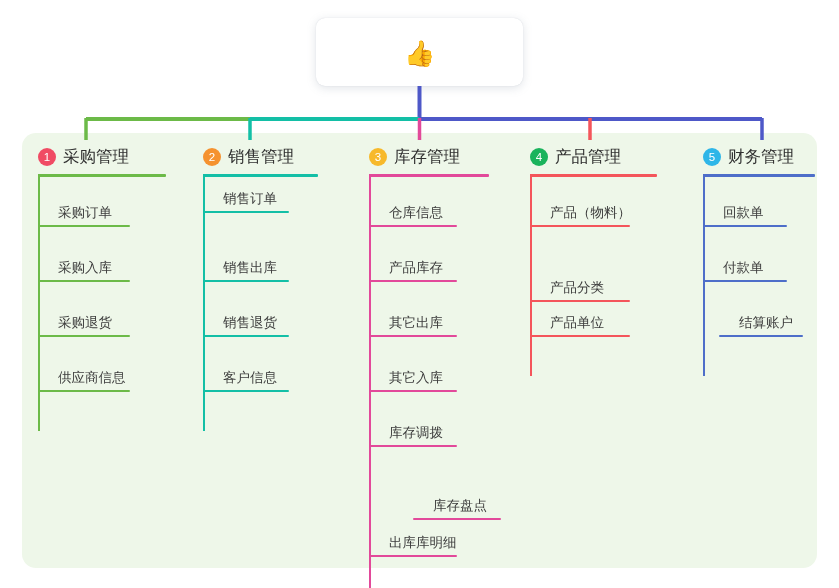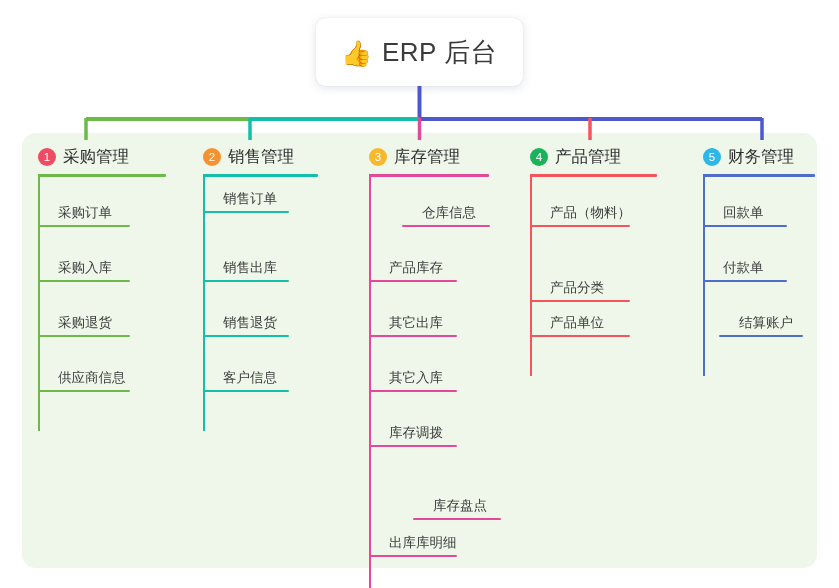--- a/index.html
+++ b/index.html
@@ -144,21 +144,20 @@
 </style>
 </head>
 <body>
 
 <div id="canvas">
 
   <div class="panel"></div>
 
   <div class="root-card">
     <span class="root-emoji">👍</span>
-    <span class="root-title">ERP 后台</span>
   </div>
 
   <svg id="connectors" viewBox="0 0 839 588">
       <line x1="419.5" y1="86" x2="419.5" y2="119" stroke="#4e58c8" stroke-width="4" stroke-linecap="butt"></line>
       <line x1="86" y1="119" x2="250" y2="119" stroke="#6cba48" stroke-width="4" stroke-linecap="butt"></line>
       <line x1="250" y1="119" x2="419.5" y2="119" stroke="#13bfa6" stroke-width="4" stroke-linecap="butt"></line>
       <line x1="419.5" y1="119" x2="762" y2="119" stroke="#4e58c8" stroke-width="4" stroke-linecap="butt"></line>
       <line x1="86" y1="118" x2="86" y2="140" stroke="#6cba48" stroke-width="3.5" stroke-linecap="butt"></line>
       <line x1="250" y1="118" x2="250" y2="140" stroke="#13bfa6" stroke-width="3.5" stroke-linecap="butt"></line>
       <line x1="419.5" y1="118" x2="419.5" y2="140" stroke="#e2499a" stroke-width="3.5" stroke-linecap="butt"></line>
@@ -215,21 +214,21 @@
           <div class="leaf-rule" style="width: 86px; background: rgb(19, 191, 166);"></div>
         </div>
       </div>
       <div class="column" style="left: 347px;">
         <div class="col-head">
           <span class="badge" style="background: rgb(247, 185, 43);">3</span>
           <span class="col-title">库存管理</span>
         </div>
         <div class="col-rule" style="width: 120px; background: rgb(226, 73, 154);"></div>
         <div class="col-spine" style="height: 422px; background: rgb(226, 73, 154);"></div>
-        <div class="leaf" style="top: 39px; height: 55px; width: 118px; margin-left: 33px;">
+        <div class="leaf" style="top: 39px; height: 55px; width: 118px;">
           <span class="leaf-label">仓库信息</span>
           <div class="leaf-rule" style="width: 88px; background: rgb(226, 73, 154);"></div>
         </div>
         <div class="leaf" style="top: 94px; height: 55px; width: 118px; padding-left: 16px;">
           <span class="leaf-label">产品库存</span>
           <div class="leaf-rule" style="width: 88px; background: rgb(226, 73, 154);"></div>
         </div>
         <div class="leaf" style="top: 149px; height: 55px; width: 118px;">
           <span class="leaf-label">其它出库</span>
           <div class="leaf-rule" style="width: 88px; background: rgb(226, 73, 154);"></div>

